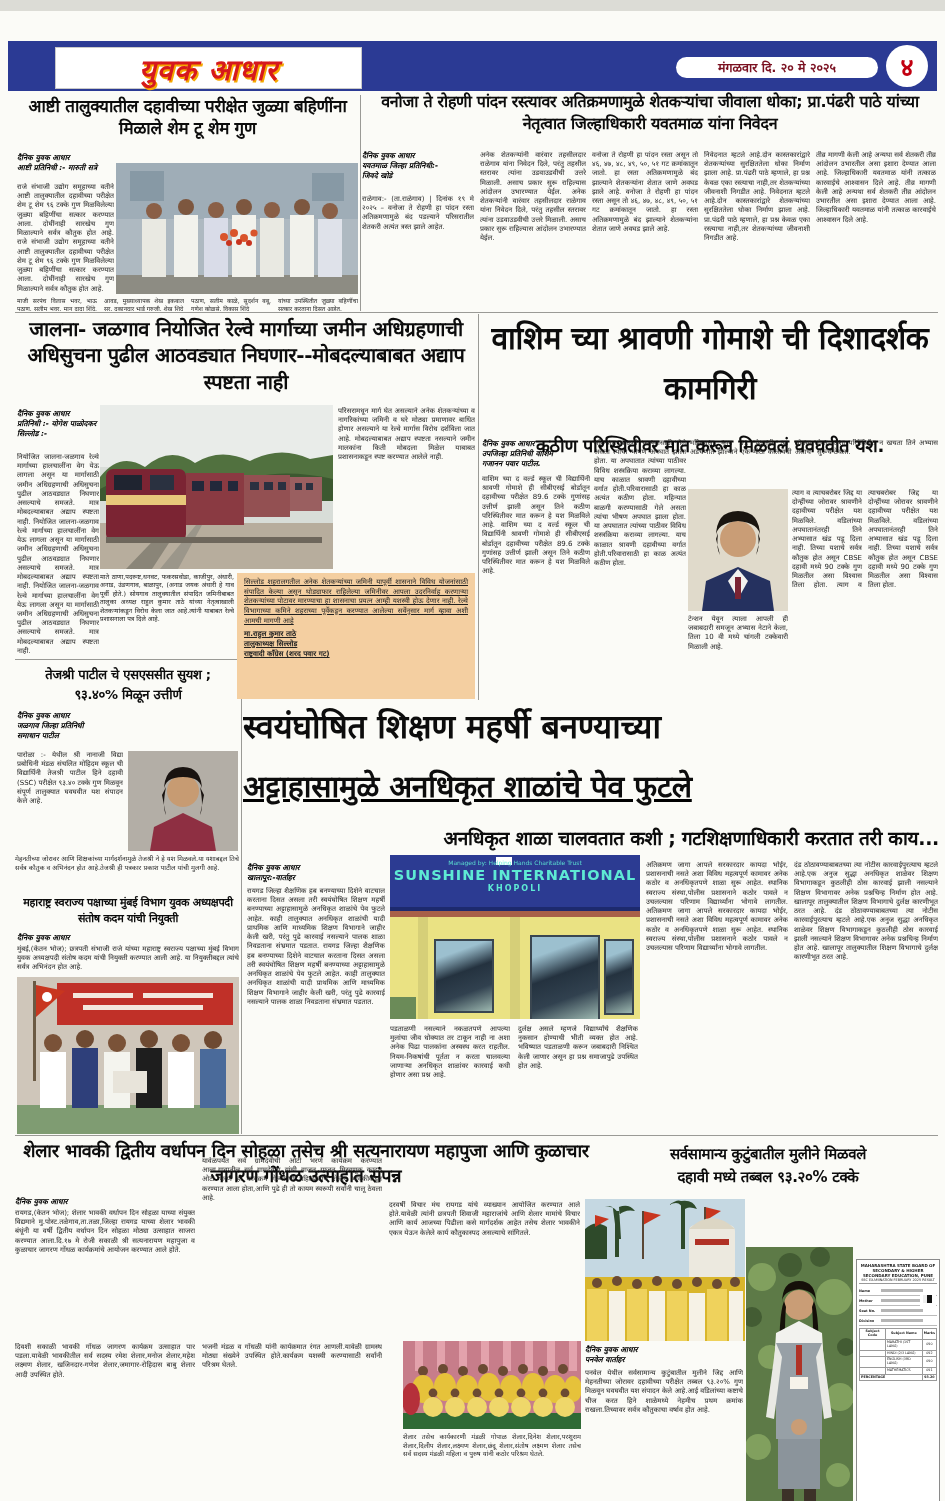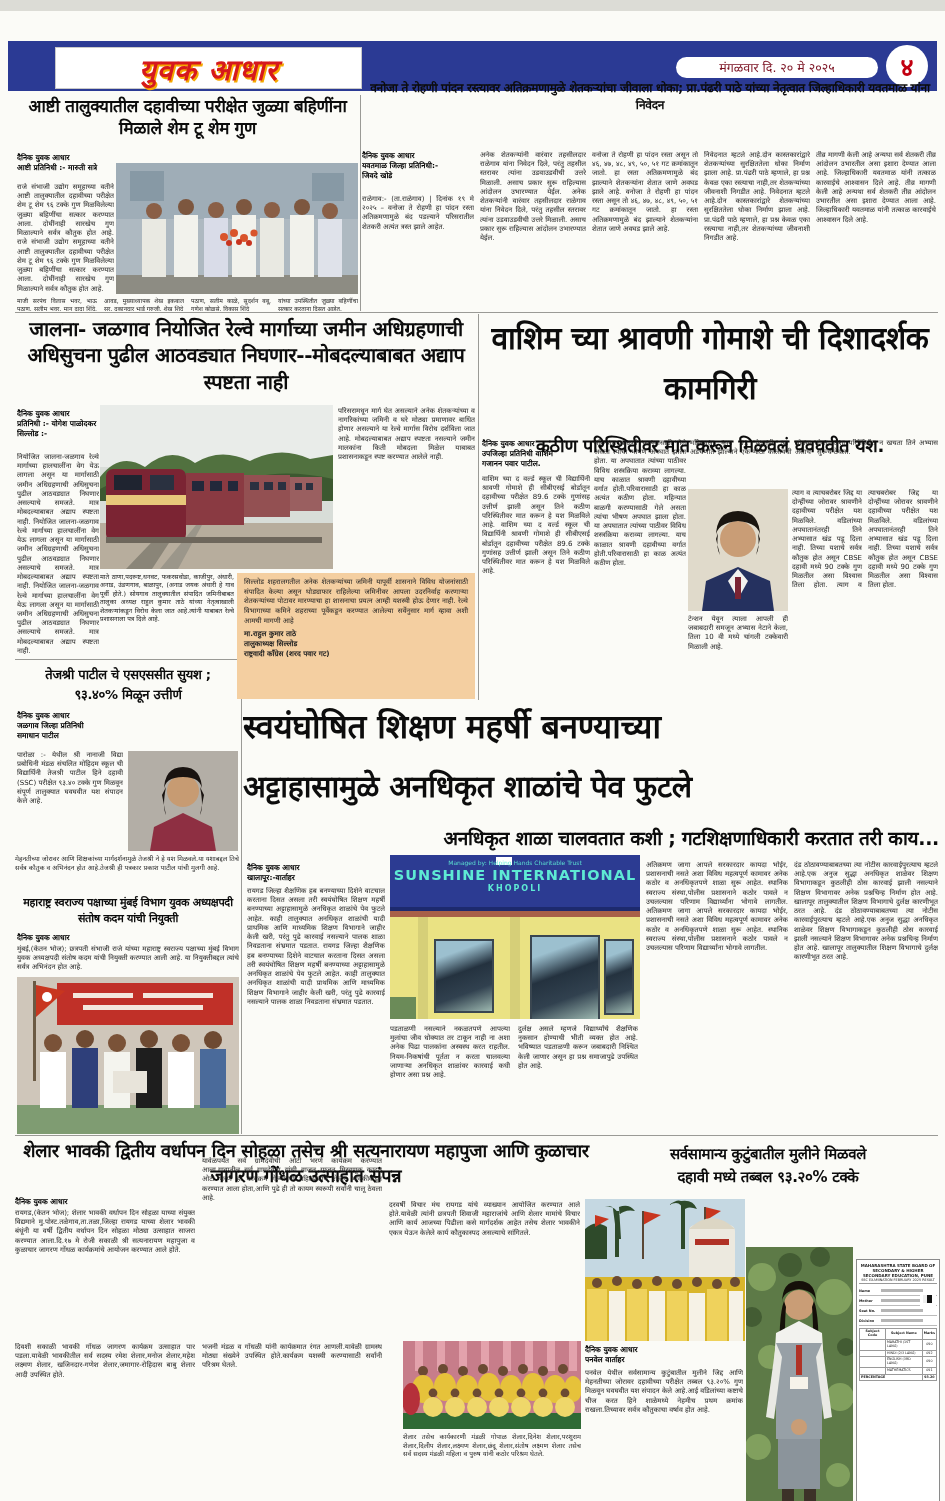--- a/index.html
+++ b/index.html
@@ -3,26 +3,26 @@
 <meta charset="utf-8">
 <style>
   html,body{margin:0;padding:0;background:#dcdcd6;}
   .page{position:relative;width:945px;height:1501px;background:#fbfbf7;margin:11px auto;
         font-family:"DejaVu Sans",sans-serif;overflow:hidden;}
   .abs{position:absolute;}
   .hl{font-weight:bold;color:#0c0c0c;text-align:center;letter-spacing:-0.3px;}
   .hl-nowrap{white-space:nowrap;}
   .flexc{display:flex;justify-content:flex-start;overflow:hidden;}
   .bt{font-size:7px;line-height:1.32;text-align:justify;color:#1c1c1c;overflow:hidden;}
-  .by{font-weight:bold;font-size:7.5px;line-height:1.35;white-space:pre-line;color:#000;overflow:hidden;}
+  .by{font-weight:bold;font-size:7.5px;line-height:1.35;white-space:pre-line;color:#000;overflow:hidden;font-style:italic;}
   .pre{white-space:pre-line;}
   .rule{background:#9a9a96;}
   .ph{overflow:hidden;background:#ccc;}
   .cols2{column-count:2;column-gap:6px;}
-  .quote{background:#f4cfa1;padding:5px 7px;font-size:7px;line-height:1.38;text-align:justify;color:#222;overflow:hidden;}
+  .quote{background:#f4cfa1;padding:5px 7px;font-size:7px;line-height:1.38;text-align:justify;color:#222;overflow:hidden;text-decoration:underline;}
   .qsign{font-weight:bold;white-space:pre-line;margin-top:3px;font-size:7.2px;}
   
   .sign{background:#2c3b92;color:#5eead4;text-align:center;border-bottom:4px solid #1d2a6e;}
   .sign .m{font-size:6px;padding-top:4px;opacity:.92;}
   .sign .n{font-size:14.5px;font-weight:bold;letter-spacing:1px;line-height:1.25;}
   .sign .c{font-size:8px;font-weight:bold;letter-spacing:2px;}
   .bldg{background:#eae283;position:relative;}
   .win{position:absolute;background:linear-gradient(160deg,#9cc0cf 20%,#24323f 45%,#31414f 70%,#9db8b0 100%);border:2px solid #3a4650;}
   
   .card{background:#fff;border:1px solid #8a8a8a;font-family:"DejaVu Sans",sans-serif;color:#222;padding:3px 2px;box-sizing:border-box;position:relative;}
@@ -41,21 +41,21 @@
 </head>
 <body>
 
 <div class="page">
 
   <div class="abs" style="left:8px;top:30px;width:929px;height:50px;background:#2b3a94;"></div>
   <div class="abs" style="left:55px;top:36px;width:305px;height:40px;background:#fff;border:1px solid #c9c9c9;display:flex;align-items:center;justify-content:center;">
     <span style="font-size:29px;font-weight:bold;font-style:italic;color:#d6191c;text-shadow:1.5px 1.5px 0 #f5a800;letter-spacing:1px;">युवक आधार</span>
   </div>
   <div class="abs" style="left:676px;top:46px;width:202px;height:21px;background:#fff;border-radius:11px;display:flex;align-items:center;justify-content:center;">
-    <span style="font-size:12.5px;font-weight:normal;color:#7a1020;">मंगळवार दि. २० मे २०२५</span>
+    <span style="font-size:12.5px;font-weight:bold;color:#7a1020;">मंगळवार दि. २० मे २०२५</span>
   </div>
   <div class="abs" style="left:886px;top:34px;width:42px;height:42px;background:#fff;border-radius:50%;display:flex;align-items:center;justify-content:center;">
     <span style="font-size:25px;font-weight:bold;color:#c20010;">४</span>
   </div>
 
   <div class="abs rule" style="left:15px;top:301px;width:923px;height:1px;"></div>
   <div class="abs rule" style="left:15px;top:648px;width:226px;height:1px;"></div>
   <div class="abs rule" style="left:15px;top:1124px;width:923px;height:1px;"></div>
   <div class="abs rule" style="left:360px;top:84px;width:1px;height:216px;"></div>
   <div class="abs rule" style="left:478px;top:303px;width:1px;height:386px;"></div>
@@ -99,21 +99,21 @@
           <circle cx="123" cy="79" r="3"></circle>
           <circle cx="133" cy="80" r="3"></circle>
         </g>
     </svg>
   </div>
   <div class="abs bt" style="left:17px;top:286px;width:80px;height:14px;font-size:6px;">माजी सरपंच विलास भवर, भाऊ पठाण, सलीम भवर, मान दादा शिंदे, विद्यार्थी</div>
   <div class="abs bt" style="left:104px;top:286px;width:80px;height:14px;font-size:6px;">आवड, मुख्याध्यापक शेख इकबाल सर, दुकानदार भाई गुरुजी, शेख शिदे</div>
   <div class="abs bt" style="left:191px;top:286px;width:80px;height:14px;font-size:6px;">पठाण, सलीम काळे, सुदर्शन बबू, गणेश कोळसे, विकास शिंदे</div>
   <div class="abs bt" style="left:278px;top:286px;width:80px;height:14px;font-size:6px;">यांच्या उपस्थितीत जुळ्या बहिणींचा सत्कार करताना दिसत आहेत.</div>
 
-  <div class="abs hl" style="left:362px;top:69px;width:576px;font-size:12px;line-height:1.38;">वनोजा ते रोहणी पांदन रस्त्यावर अतिक्रमणामुळे शेतकऱ्यांचा जीवाला धोका; प्रा.पंढरी पाठे यांच्या नेतृत्वात जिल्हाधिकारी यवतमाळ यांना निवेदन</div>
+  <div class="abs hl" style="left:362px;top:80px;width:576px;font-size:16px;line-height:1.38;">वनोजा ते रोहणी पांदन रस्त्यावर अतिक्रमणामुळे शेतकऱ्यांचा जीवाला धोका; प्रा.पंढरी पाठे यांच्या नेतृत्वात जिल्हाधिकारी यवतमाळ यांना निवेदन</div>
   <div class="abs by" style="left:362px;top:140px;width:112px;height:42px;">दैनिक युवक आधार
 यवतमाळ जिल्हा प्रतिनिधी:-
 जिवदे खोडे</div>
   <div class="abs bt" style="left:362px;top:184px;width:112px;height:114px;">राळेगाव:- (ता.राळेगाव) | दिनांक १९ मे २०२५ – वनोजा ते रोहणी हा पांदन रस्ता अतिक्रमणामुळे बंद पडल्याने परिसरातील शेतकरी अत्यंत त्रस्त झाले आहेत.</div>
   <div class="abs bt" style="left:480px;top:140px;width:106px;height:158px;">अनेक शेतकऱ्यांनी वारंवार तहसीलदार राळेगाव यांना निवेदन दिले, परंतु तहसील स्तरावर त्यांना उडवाउडवीची उत्तरे मिळाली. असाच प्रकार सुरू राहिल्यास आंदोलन उभारण्यात येईल. अनेक शेतकऱ्यांनी वारंवार तहसीलदार राळेगाव यांना निवेदन दिले, परंतु तहसील स्तरावर त्यांना उडवाउडवीची उत्तरे मिळाली. असाच प्रकार सुरू राहिल्यास आंदोलन उभारण्यात येईल.</div>
   <div class="abs bt" style="left:592px;top:140px;width:106px;height:158px;">वनोजा ते रोहणी हा पांदन रस्ता असून तो ४६, ४७, ४८, ४९, ५०, ५१ गट क्रमांकातून जातो. हा रस्ता अतिक्रमणामुळे बंद झाल्याने शेतकऱ्यांना शेतात जाणे अवघड झाले आहे. वनोजा ते रोहणी हा पांदन रस्ता असून तो ४६, ४७, ४८, ४९, ५०, ५१ गट क्रमांकातून जातो. हा रस्ता अतिक्रमणामुळे बंद झाल्याने शेतकऱ्यांना शेतात जाणे अवघड झाले आहे.</div>
   <div class="abs bt" style="left:704px;top:140px;width:106px;height:158px;">निवेदनात म्हटले आहे.दोन कास्तकारांद्वारे शेतकऱ्यांच्या सुरक्षिततेला धोका निर्माण झाला आहे. प्रा.पंढरी पाठे म्हणाले, हा प्रश्न केवळ एका रस्त्याचा नाही,तर शेतकऱ्यांच्या जीवनाशी निगडीत आहे. निवेदनात म्हटले आहे.दोन कास्तकारांद्वारे शेतकऱ्यांच्या सुरक्षिततेला धोका निर्माण झाला आहे. प्रा.पंढरी पाठे म्हणाले, हा प्रश्न केवळ एका रस्त्याचा नाही,तर शेतकऱ्यांच्या जीवनाशी निगडीत आहे.</div>
   <div class="abs bt" style="left:816px;top:140px;width:120px;height:158px;">तीव्र मागणी केली आहे अन्यथा सर्व शेतकरी तीव्र आंदोलन उभारतील असा इशारा देण्यात आला आहे. जिल्हाधिकारी यवतमाळ यांनी तत्काळ कारवाईचे आश्वासन दिले आहे. तीव्र मागणी केली आहे अन्यथा सर्व शेतकरी तीव्र आंदोलन उभारतील असा इशारा देण्यात आला आहे. जिल्हाधिकारी यवतमाळ यांनी तत्काळ कारवाईचे आश्वासन दिले आहे.</div>
 
   <div class="abs hl" style="left:15px;top:305px;width:462px;font-size:20px;line-height:1.32;">जालना- जळगाव नियोजित रेल्वे मार्गाच्या जमीन अधिग्रहणाची अधिसुचना पुढील आठवड्यात निघणार--मोबदल्याबाबत अद्याप स्पष्टता नाही</div>
@@ -230,21 +230,21 @@
         <circle cx="196" cy="63" r="9" fill="#6e4a32"></circle>
           <rect x="183" y="72" width="26" height="59" fill="#4a6a9a"></rect>
       </g>
       <rect x="96" y="94" width="34" height="22" fill="#e8e4da"></rect>
     </svg>
   </div>
 
   <div class="abs flexc" style="left:243px;top:692px;width:696px;height:58px;">
     <span class="hl hl-nowrap" style="font-size:33px;">स्वयंघोषित शिक्षण महर्षी बनण्याच्या</span>
   </div>
-  <div class="abs flexc" style="left:243px;top:754px;width:696px;height:56px;">
+  <div class="abs flexc" style="left:243px;top:754px;width:696px;height:56px;text-decoration:underline;">
     <span class="hl hl-nowrap" style="font-size:30px;">अट्टाहासामुळे  अनधिकृत शाळांचे पेव फुटले</span>
   </div>
   <div class="abs hl" style="left:243px;top:814px;width:696px;font-size:19px;font-weight:bold;text-align:right;">अनधिकृत शाळा चालवतात कशी ; गटशिक्षणाधिकारी करतात तरी काय...</div>
   <div class="abs by" style="left:247px;top:852px;width:140px;height:22px;">दैनिक युवक आधार
 खालापूर:-वार्ताहर</div>
   <div class="abs bt" style="left:247px;top:876px;width:138px;height:246px;">रायगड जिल्हा शैक्षणिक हब बनण्याच्या दिशेने वाटचाल करताना दिसत असला तरी स्वयंघोषित शिक्षण महर्षी बनण्याच्या अट्टाहासामुळे अनधिकृत शाळांचे पेव फुटले आहेत. काही तालुक्यात अनधिकृत शाळांची यादी प्राथमिक आणि माध्यमिक शिक्षण विभागाने जाहीर केली खरी, परंतु पुढे कारवाई नसल्याने पालक शाळा निवडताना संभ्रमात पडतात. रायगड जिल्हा शैक्षणिक हब बनण्याच्या दिशेने वाटचाल करताना दिसत असला तरी स्वयंघोषित शिक्षण महर्षी बनण्याच्या अट्टाहासामुळे अनधिकृत शाळांचे पेव फुटले आहेत. काही तालुक्यात अनधिकृत शाळांची यादी प्राथमिक आणि माध्यमिक शिक्षण विभागाने जाहीर केली खरी, परंतु पुढे कारवाई नसल्याने पालक शाळा निवडताना संभ्रमात पडतात.</div>
   <div class="abs ph" style="left:390px;top:844px;width:250px;height:164px;">
     <div class="sign" style="width:250px;height:52px;position:relative;">
       <div style="position:absolute;left:106px;top:2px;width:16px;height:8px;background:#fff;"></div>
       <div class="m">Managed by: Helping Hands Charitable Trust</div>

